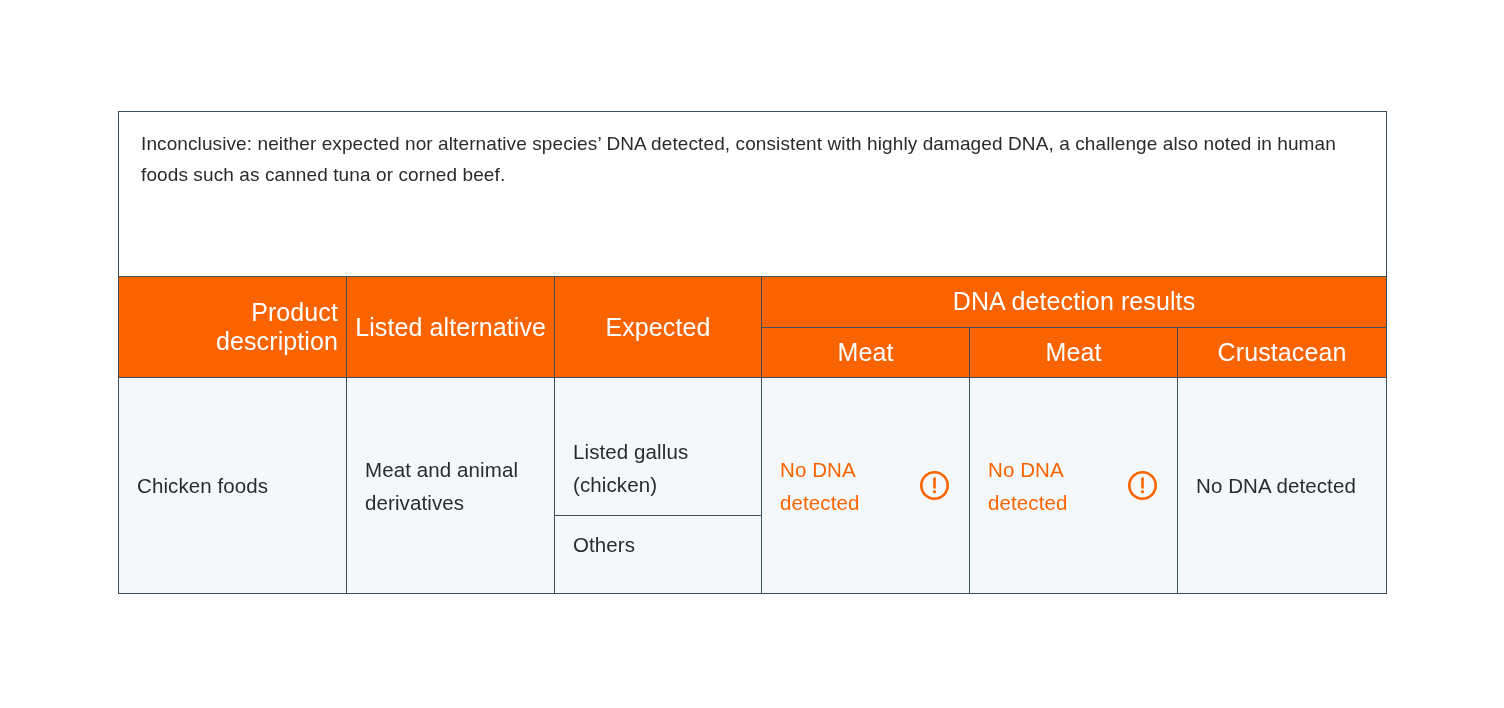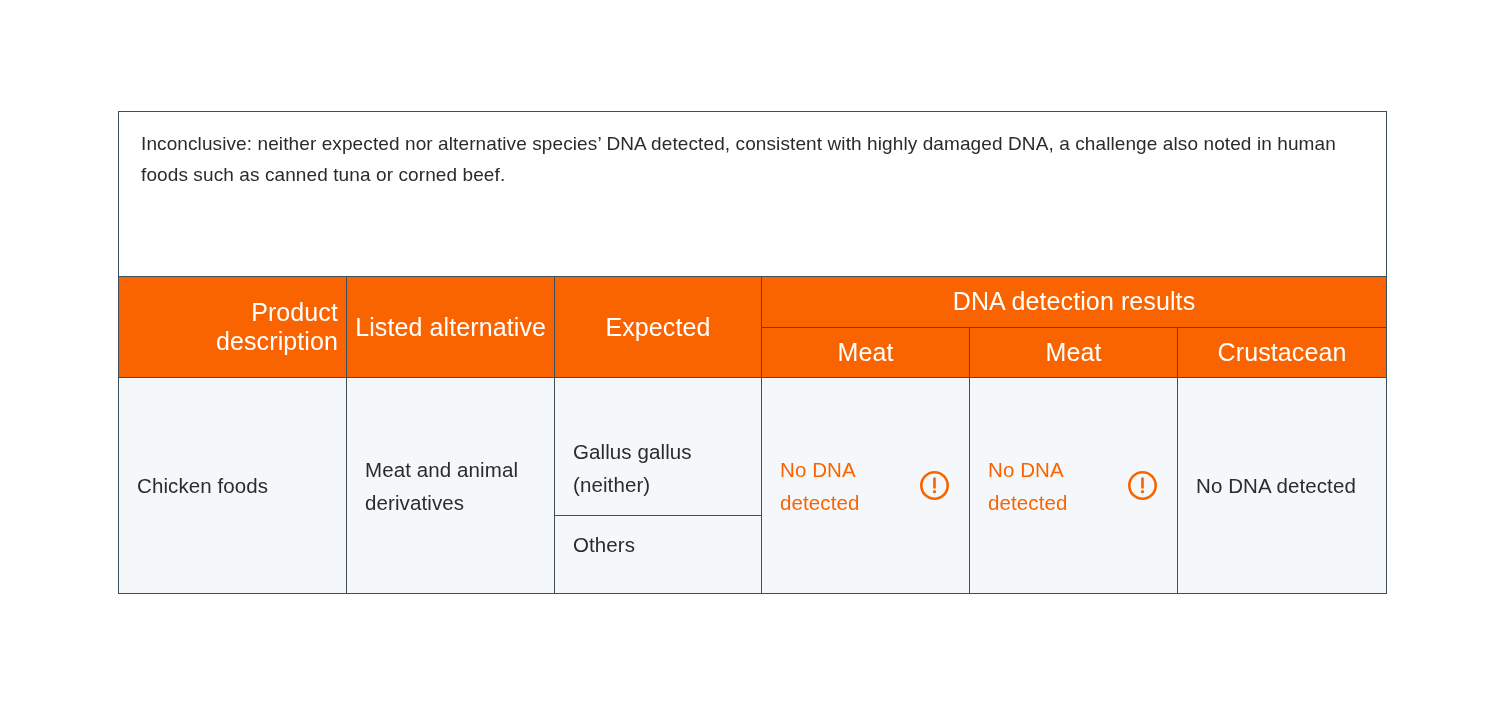--- a/index.html
+++ b/index.html
@@ -137,21 +137,21 @@
 
       <tr>
         <th class="hdr hdr-sub">Meat</th>
         <th class="hdr hdr-sub">Meat</th>
         <th class="hdr hdr-sub">Crustacean</th>
       </tr>
 
       <tr>
         <td class="body-cell mid" rowspan="2">Chicken foods</td>
         <td class="body-cell mid" rowspan="2">Meat and animal derivatives</td>
-        <td class="body-cell sub-top">Gallus gallus (neither)</td>
+        <td class="body-cell sub-top">Listed gallus (chicken)</td>
 
         <td class="body-cell mid" rowspan="2">
           <div class="result-flex">
             <span class="result-text alert">No DNA detected</span>
             <svg class="warn-icon" viewBox="0 0 24 24">
               <circle cx="12" cy="12" r="9.6" fill="none" stroke="#FA6400" stroke-width="1.9"></circle>
               <line x1="12" y1="6.9" x2="12" y2="13.4" stroke="#FA6400" stroke-width="1.9" stroke-linecap="round"></line>
               <circle cx="12" cy="16.5" r="1.15" fill="#FA6400"></circle>
             </svg>
           </div>

